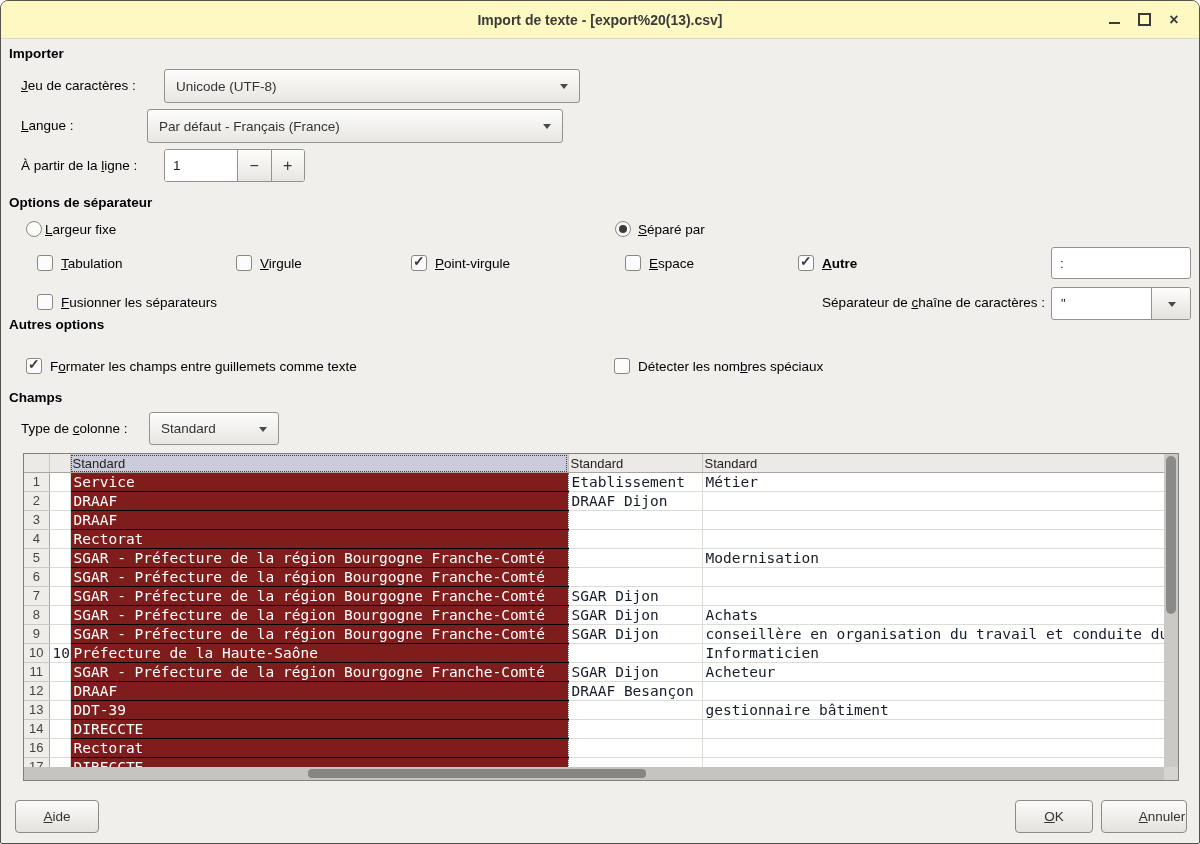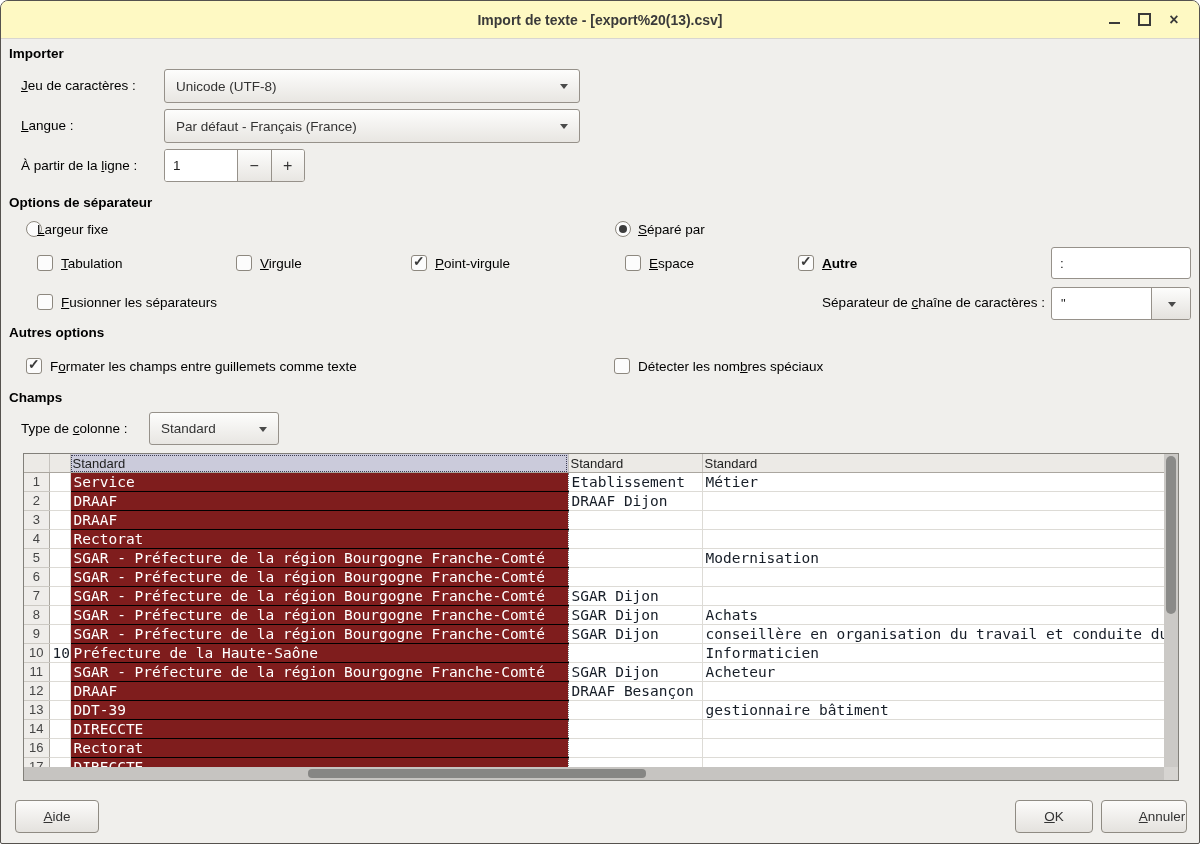--- a/index.html
+++ b/index.html
@@ -100,40 +100,40 @@
 
   <div class="abs sect" style="left:8px;top:45px;">Importer</div>
 
   <div class="abs lbl" style="left:20px;top:77px;"><u>J</u>eu de caractères :</div>
   <div class="abs combo" style="left:163px;top:68px;width:416px;height:34px;">
     <span>Unicode (UTF-8)</span>
     <span class="arrow"></span>
   </div>
 
   <div class="abs lbl" style="left:20px;top:117px;"><u>L</u>angue :</div>
-  <div class="abs combo" style="left:163px;top:108px;width:416px;height:34px;">
+  <div class="abs combo" style="left:146px;top:108px;width:416px;height:34px;">
     <span>Par défaut - Français (France)</span>
     <span class="arrow"></span>
   </div>
 
   <div class="abs lbl" style="left:20px;top:157px;">À partir de la <u>l</u>igne :</div>
   <div class="abs spin" style="left:163px;top:148px;width:141px;height:33px;">
     <div class="val">1</div>
     <div class="sbtn">
         <span>−</span>
       </div>
     <div class="sbtn">
         <span>+</span>
       </div>
   </div>
 
   <div class="abs sect" style="left:8px;top:194px;">Options de séparateur</div>
 
   <span class="radio" style="left:25px;top:220px;"></span>
-  <div class="abs lbl" style="left:36px;top:221px;"><u>L</u>argeur fixe</div>
+  <div class="abs lbl" style="left:44px;top:221px;"><u>L</u>argeur fixe</div>
 
   <span class="radio on" style="left:614px;top:220px;"></span>
   <div class="abs lbl" style="left:637px;top:221px;"><u>S</u>éparé par</div>
 
   <span class="cb" style="left:36px;top:254px;"></span>
   <div class="abs lbl" style="left:60px;top:255px;"><u>T</u>abulation</div>
 
   <span class="cb" style="left:235px;top:254px;"></span>
   <div class="abs lbl" style="left:259px;top:255px;"><u>V</u>irgule</div>
 
@@ -151,21 +151,21 @@
   <div class="abs lbl" style="left:60px;top:294px;"><u>F</u>usionner les séparateurs</div>
 
   <div class="abs lbl" style="left:700px;top:294px;width:344px;text-align:right;">Séparateur de <u>c</u>haîne de caractères :</div>
   <div class="abs dcombo" style="left:1050px;top:286px;width:140px;height:33px;">
     <div class="dval">"</div>
     <div class="dbtn">
         <span class="arrow" style="right:14px;"></span>
       </div>
   </div>
 
-  <div class="abs sect" style="left:8px;top:324px;">Autres options</div>
+  <div class="abs sect" style="left:8px;top:316px;">Autres options</div>
 
   <span class="cb on" style="left:25px;top:357px;"></span>
   <div class="abs lbl" style="left:49px;top:358px;">F<u>o</u>rmater les champs entre guillemets comme texte</div>
 
   <span class="cb" style="left:613px;top:357px;"></span>
   <div class="abs lbl" style="left:637px;top:358px;">Détecter les nom<u>b</u>res spéciaux</div>
 
   <div class="abs sect" style="left:8px;top:389px;">Champs</div>
 
   <div class="abs lbl" style="left:20px;top:420px;">Type de <u>c</u>olonne :</div>

